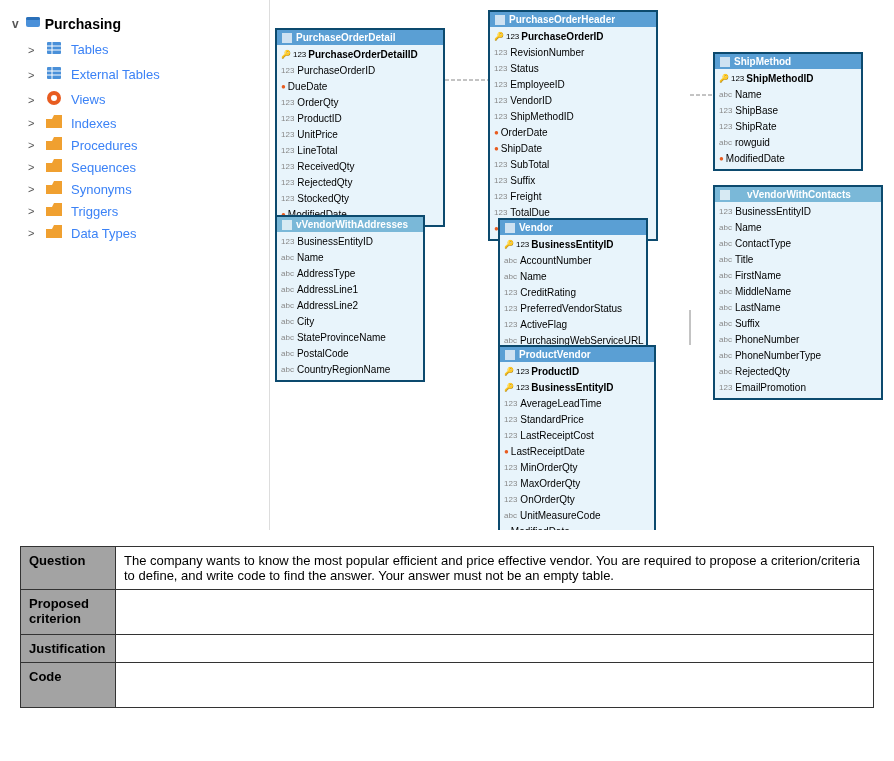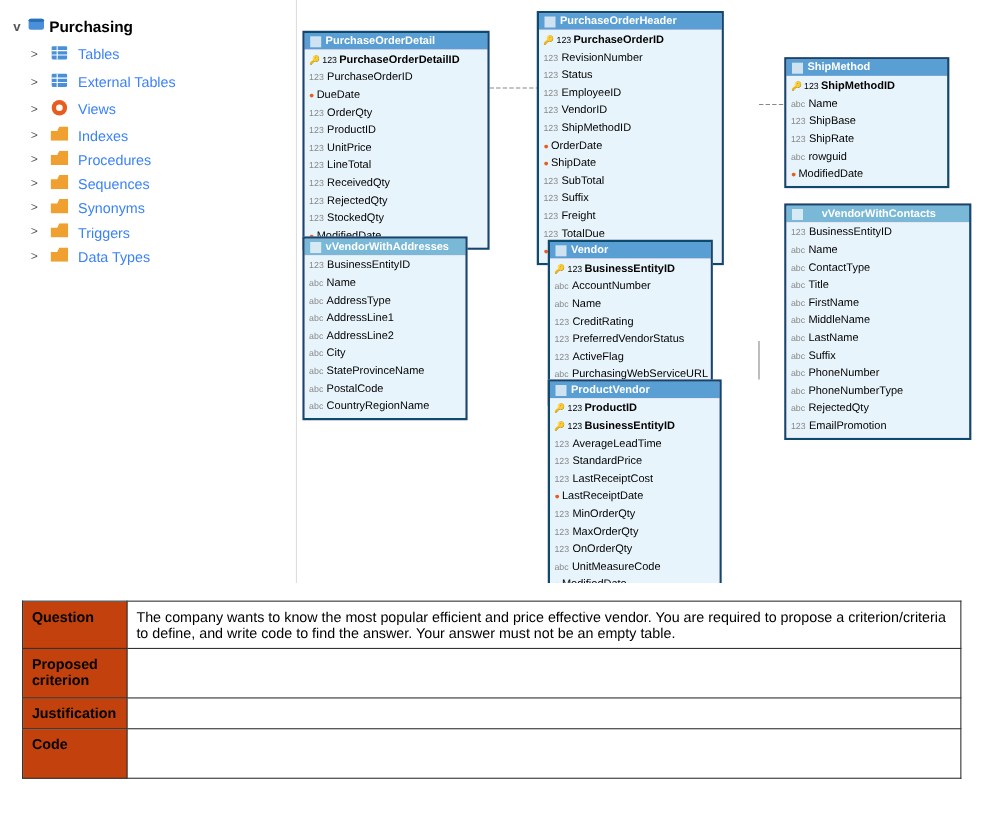--- a/index.html
+++ b/index.html
@@ -118,21 +118,21 @@
     }
     .qa-table td {
       border: 1px solid #333;
       padding: 6px 8px;
       vertical-align: top;
       font-size: 13px;
     }
     .qa-table td.label-cell {
       font-weight: bold;
       width: 95px;
-      background: #c2410c;
+      background: #a3a3a3;
     }
     .qa-table td.content-cell {
       background: #fff;
     }
     .qa-table tr.answer-row td.content-cell {
       min-height: 40px;
       height: 45px;
     }
   </style>
 </head>

